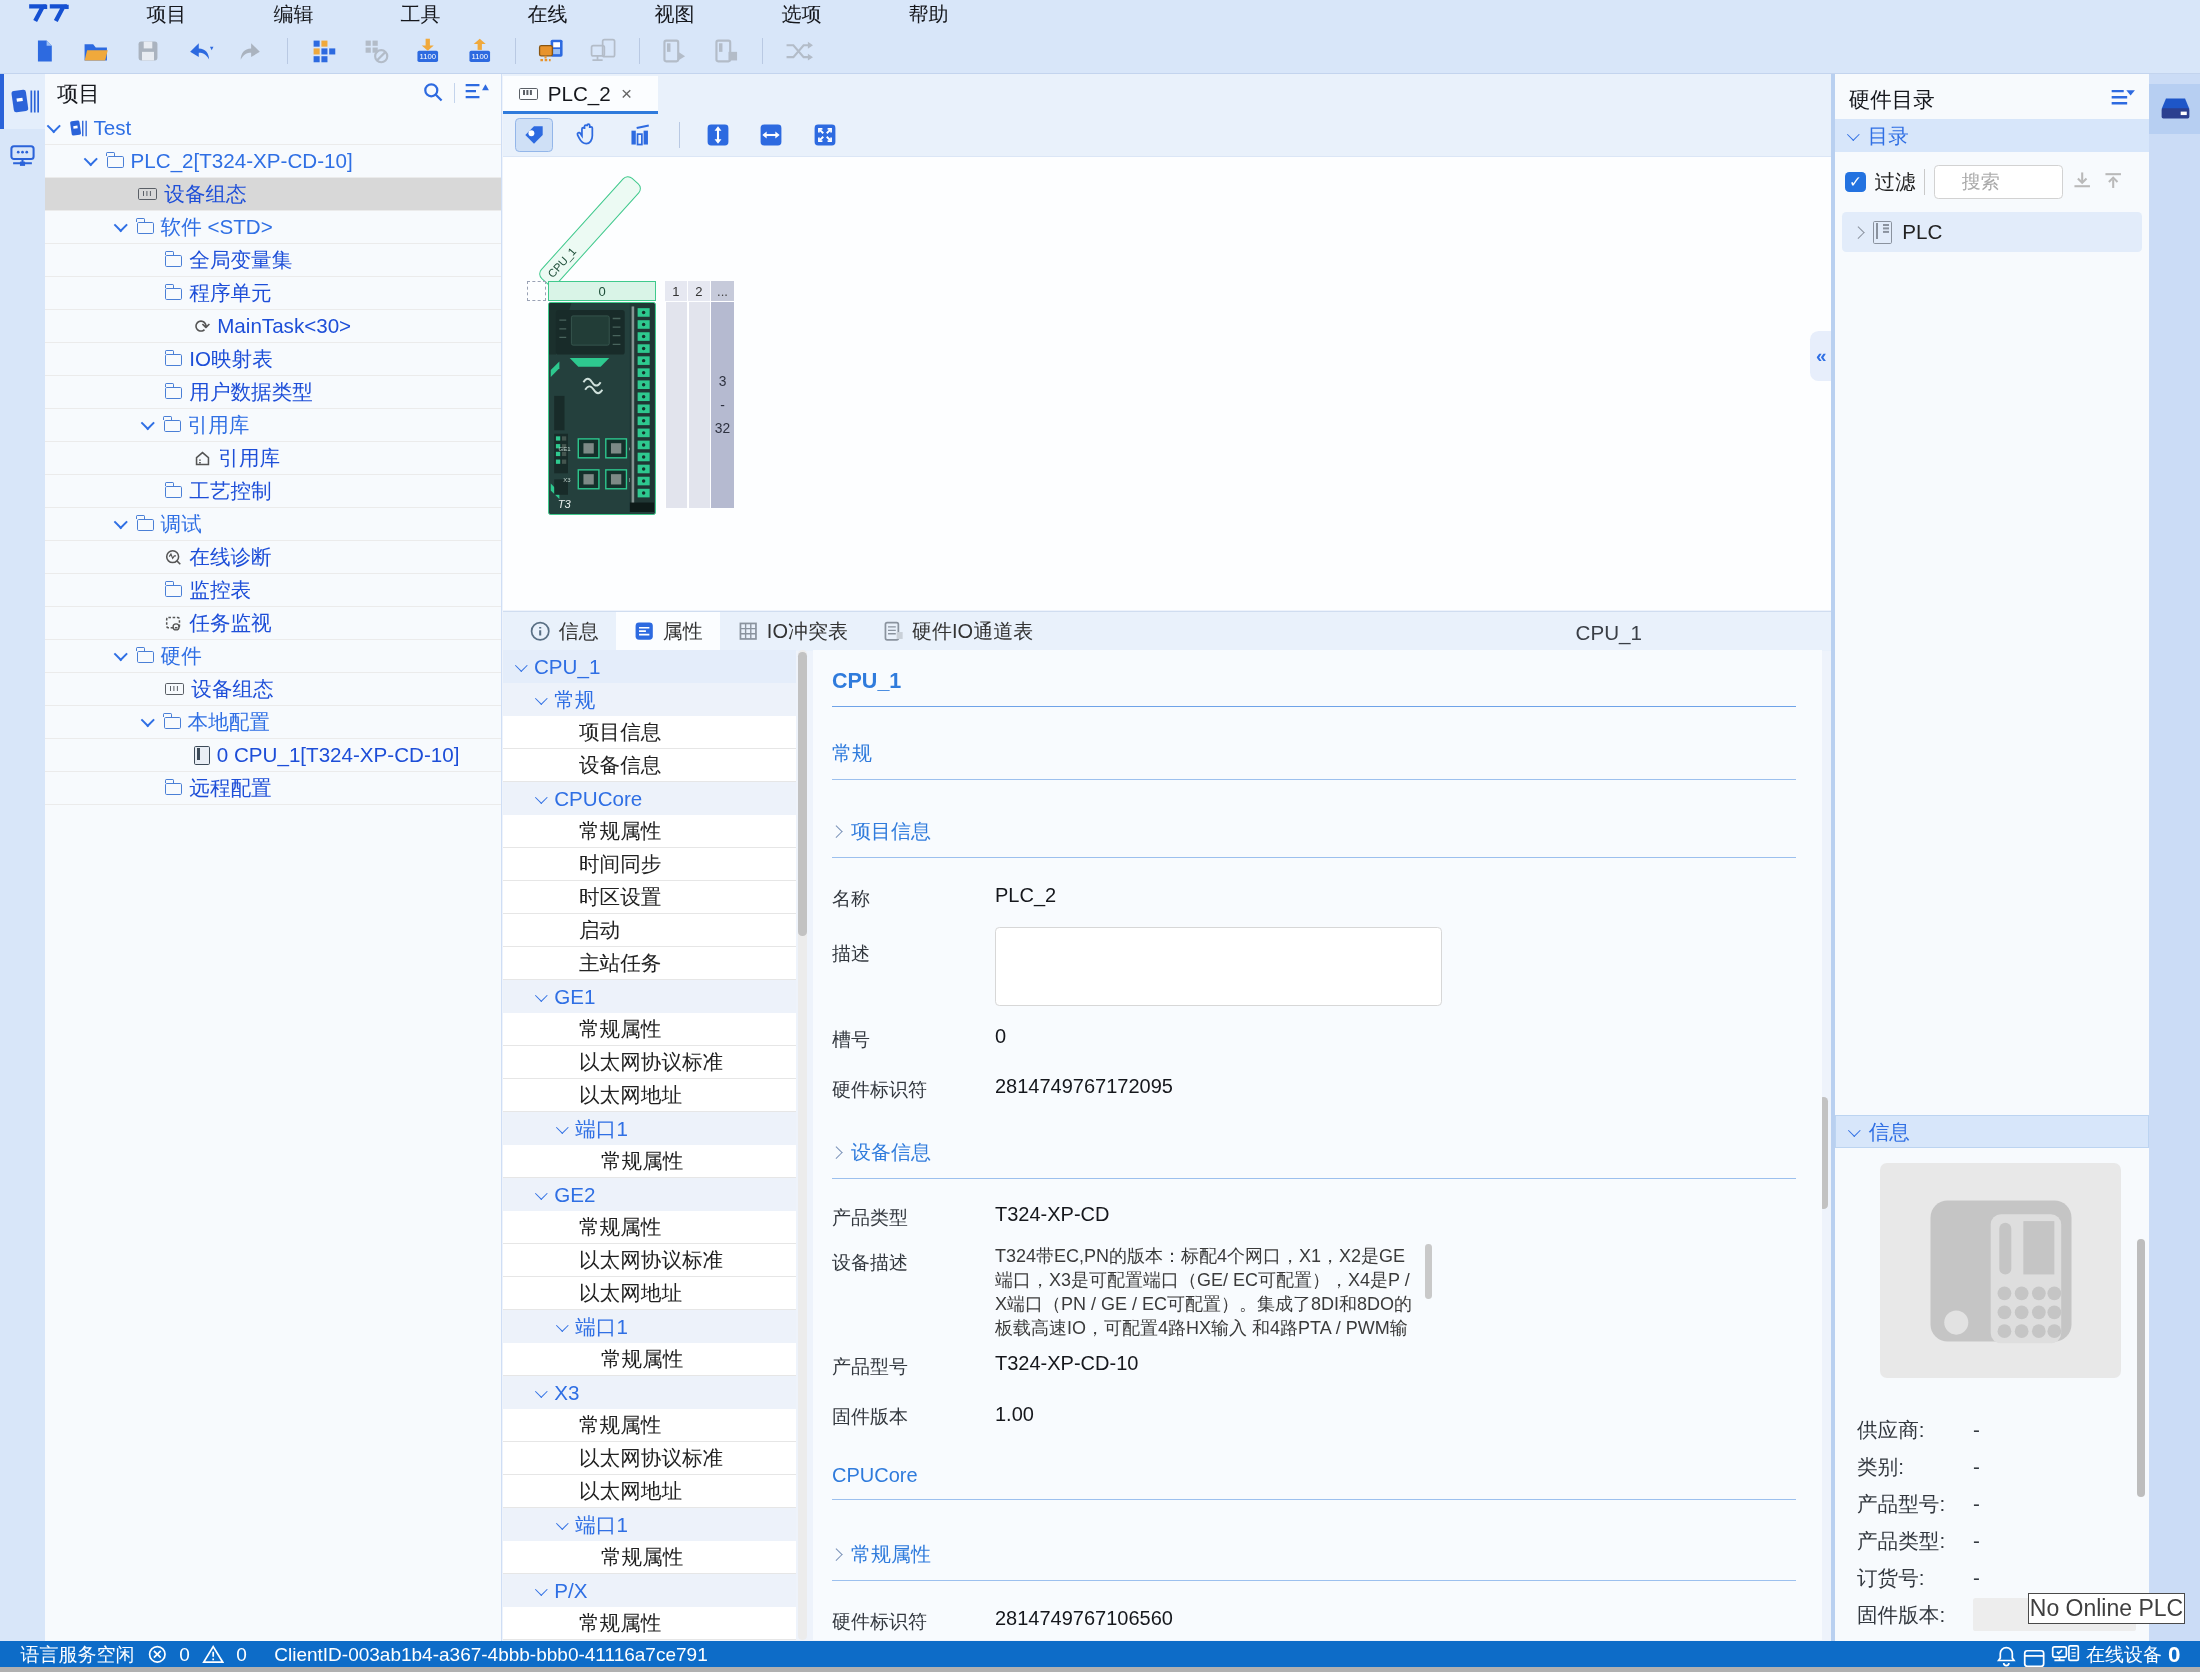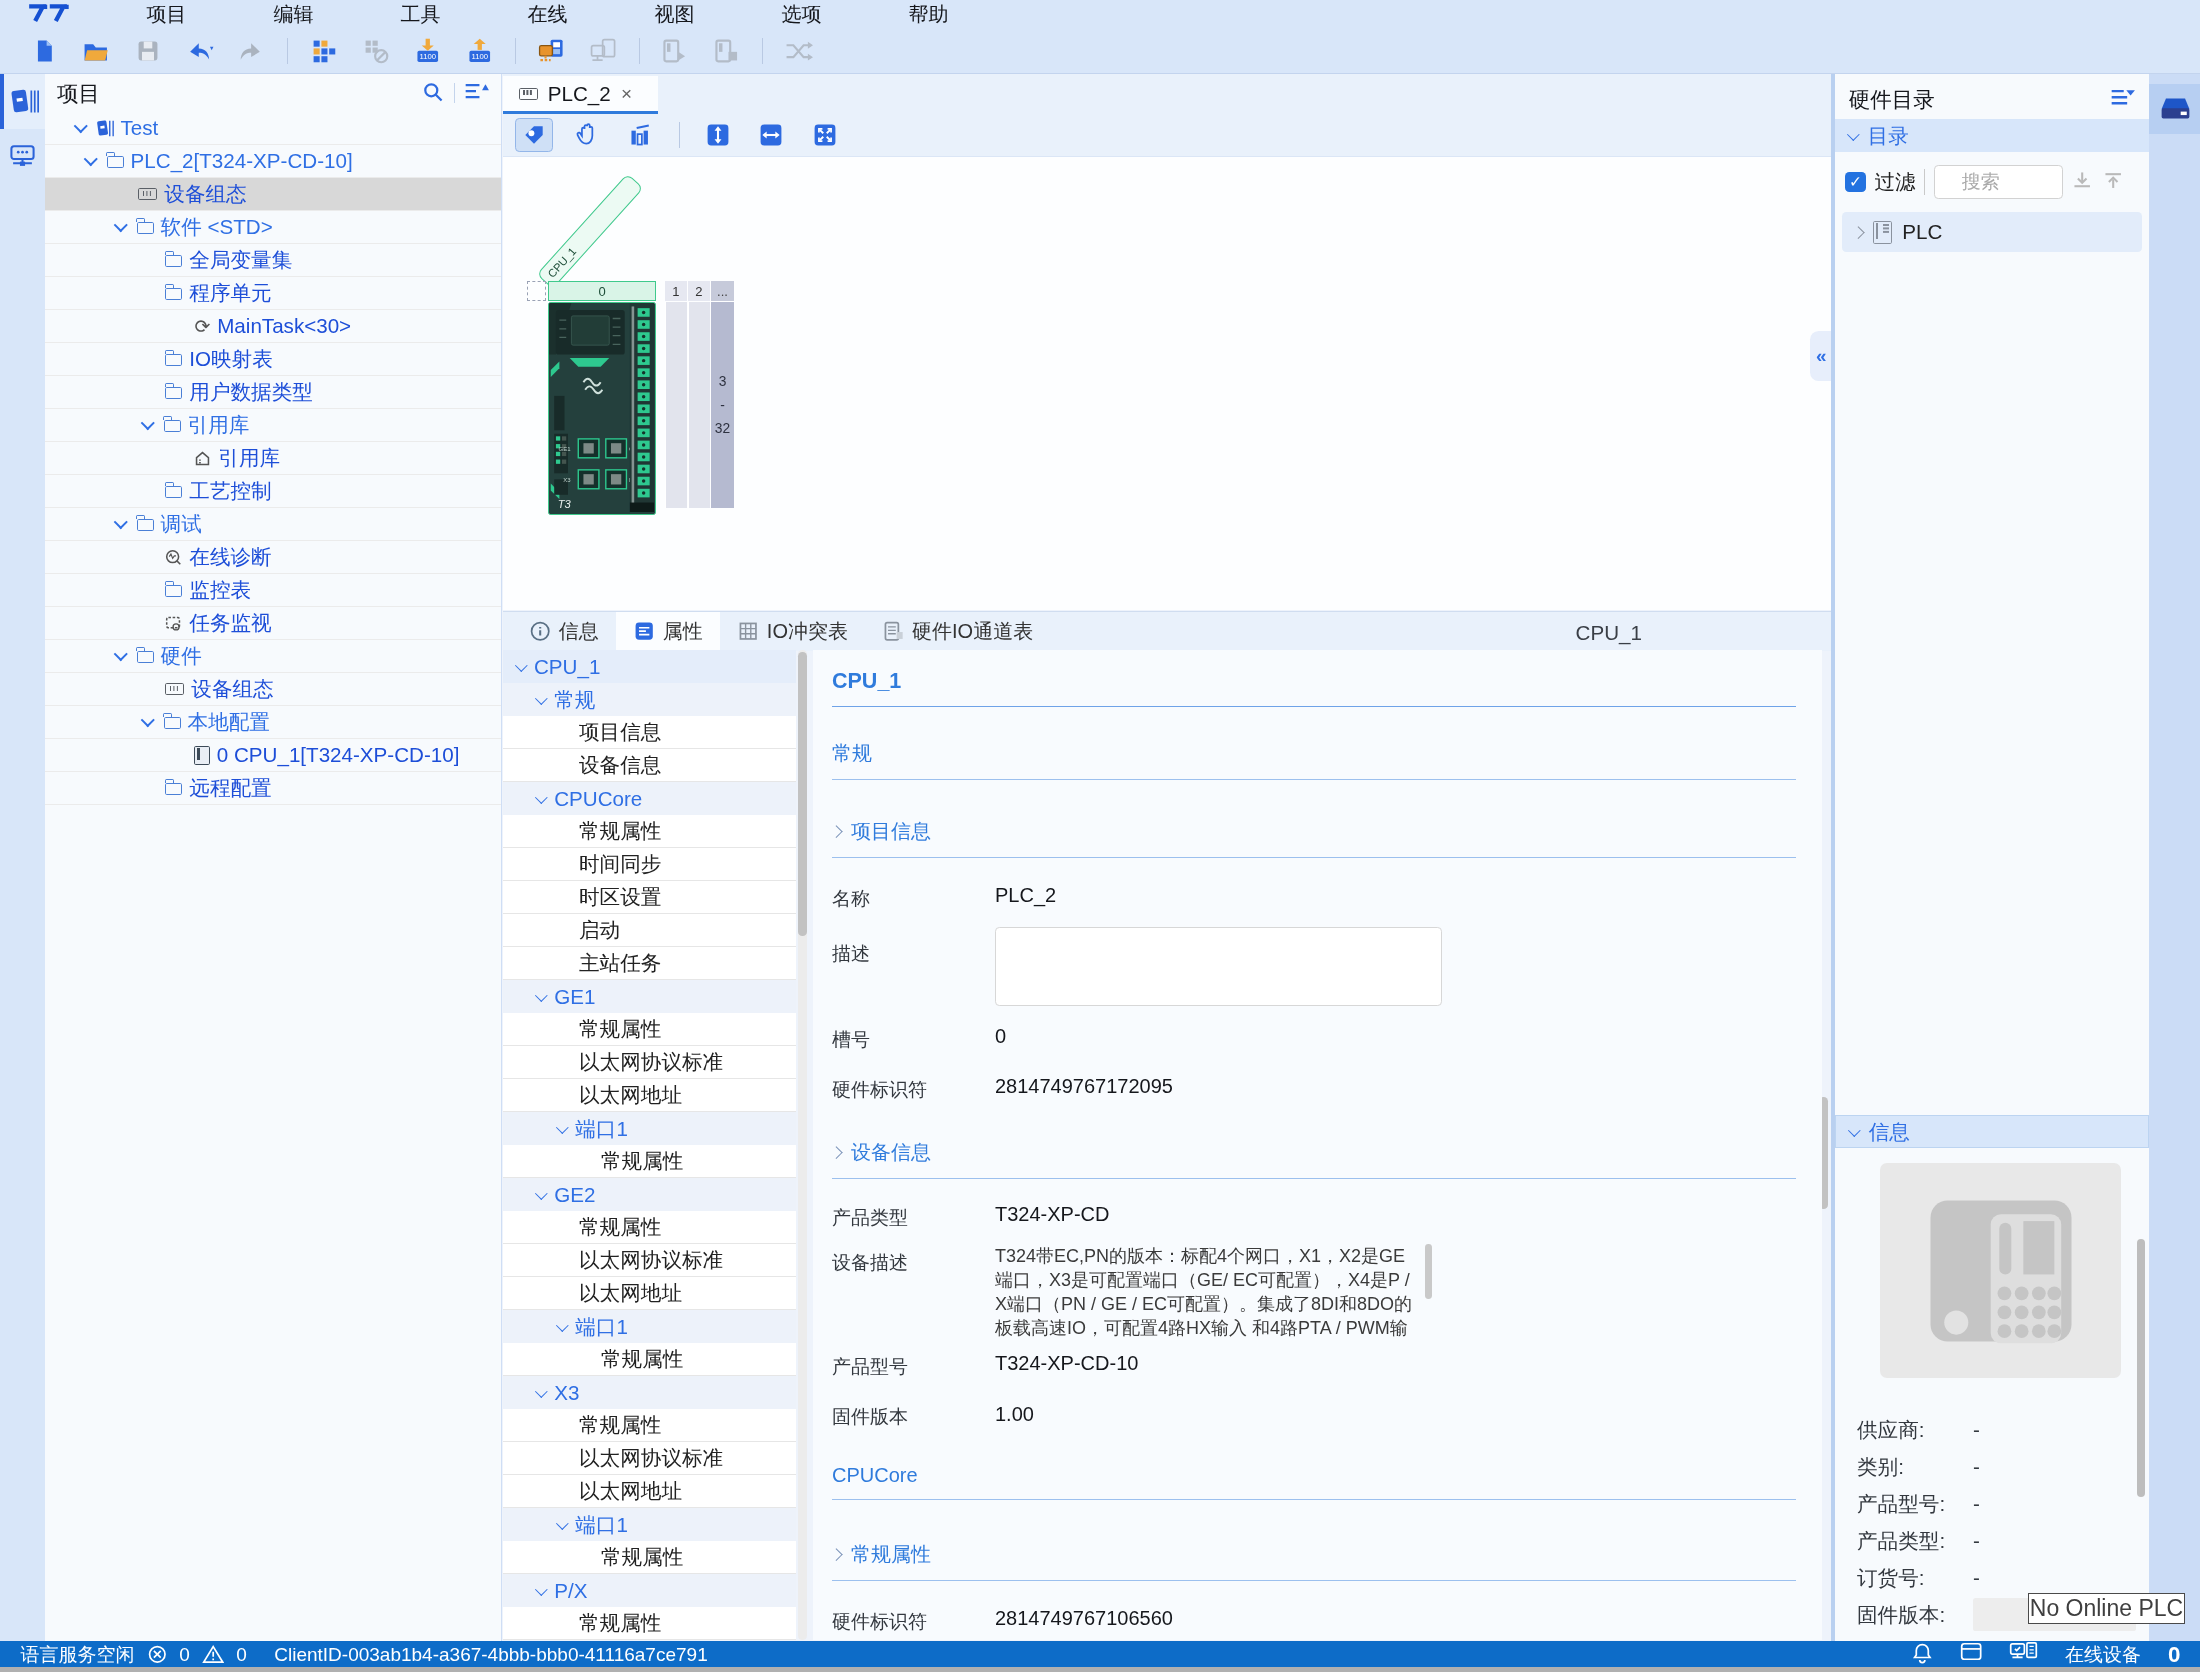--- a/index.html
+++ b/index.html
@@ -21,21 +21,21 @@
 
 .proj{left:45px;top:74px;width:457px;height:1567px;background:#f7fafd;border-right:1.7px solid #cfdef5}
 .pphead{height:38px;display:flex;align-items:center;padding:0 12px;gap:8.6px}
 .pptitle{font-size:21.5px;color:#15171c;flex:1}
 .tr{height:33px;display:flex;align-items:center;border-bottom:0.9px solid #ebebeb;gap:6.9px}
 .tr .cv{width:9.5px;height:9.5px;border-right:2.1px solid #2f6fe4;border-bottom:2.1px solid #2f6fe4;transform:rotate(45deg);margin-top:-4.3px;margin-right:4.3px;flex:none}
 .tr .sp{width:15.5px;flex:none}
 .tl{font-size:20.6px;color:#1d4ed8;white-space:nowrap}
 .tl.b{color:#2f6fe4}
 .tr.sel{background:#d8d8d8}
-.lv0{padding-left:31px}.lv1{padding-left:41px}.lv2{padding-left:71px}.lv3{padding-left:98px}.lv4{padding-left:127px}
+.lv0{padding-left:4px}.lv1{padding-left:41px}.lv2{padding-left:71px}.lv3{padding-left:98px}.lv4{padding-left:127px}
 .icf{width:17px;height:12px;border:1.7px solid #4a7fd6;border-radius:1.7px;position:relative;flex:none;margin-top:1.7px}
 .icf::before{content:"";position:absolute;left:-1.7px;top:-5.2px;width:6.9px;height:3.4px;border:1.7px solid #4a7fd6;border-bottom:none;border-radius:1.7px 1.7px 0 0}
 .icm{width:19px;height:12px;border:1.7px solid #5a5f66;border-radius:1.7px;position:relative;flex:none}
 .icm::before{content:"";position:absolute;left:3.4px;top:1.7px;width:1.7px;height:5.2px;background:#5a5f66;box-shadow:3.4px 0 #5a5f66,6.9px 0 #5a5f66}
 .iccpu{width:15.5px;height:19px;border:1.7px solid #3c4a58;border-radius:1.7px;position:relative;flex:none;background:#e9eef5}
 .iccpu::before{content:"";position:absolute;left:1.7px;top:1.7px;width:3.4px;height:12px;background:#3c4a58}
 .icrf{font-size:19px;color:#555;line-height:1;flex:none}
 
 .tabbar{left:503px;top:74px;width:1328px;height:40px;background:#e9f1fb;display:flex;align-items:flex-end}
 .dtab{height:38px;background:#fbfdff;display:flex;align-items:center;gap:10.3px;padding:0 15.5px;border-bottom:3.4px solid #2f7bdc;min-width:155px}
@@ -101,21 +101,21 @@
 .icdev::after{content:"";position:absolute;right:1.7px;top:2.6px;width:6px;height:1.7px;background:#8a929e;box-shadow:0 3.4px #8a929e,0 6.9px #8a929e}
 .infofield{display:flex;font-size:20.6px;color:#33383f;height:37px;align-items:center}
 .infofield .il{width:116px}
 .infofield .iv{color:#33383f}
 
 .rstrip{left:2149px;top:74px;width:52px;height:1567px;background:#cbdcf6}
 .rsit{margin-top:10.3px;width:52px;height:50px;background:#b7cff2;display:flex;align-items:center;justify-content:center}
 
 .status{left:0;top:1641px;width:2201px;height:27px;background:#0d6cc8;color:#fff;display:flex;align-items:center;font-size:19px;padding:0 20.6px;gap:12px}
 .status .cid{margin-left:15.5px}
-.status .right{margin-left:auto;display:flex;align-items:flex-start;gap:27px}
+.status .right{margin-left:auto;display:flex;align-items:flex-end;gap:6px}
 .olc{font-weight:bold;font-size:22.4px}
 .bedge{left:0;top:1667px;width:2201px;height:5.2px;background:#b0b0b0}
 .tooltip{left:2028px;top:1593px;width:157px;height:31px;background:#fff;border:1.7px solid #4a4a4a;display:flex;align-items:center;justify-content:center;font-size:23px;color:#3f3f3f;z-index:50}
 .uline{position:absolute;left:-1.7px;right:-1.7px;bottom:-4.3px;height:1.7px;background:#fff}
 </style>
 </head>
 <body>
 
 <div class="menubar ab">
   <span class="logo">

